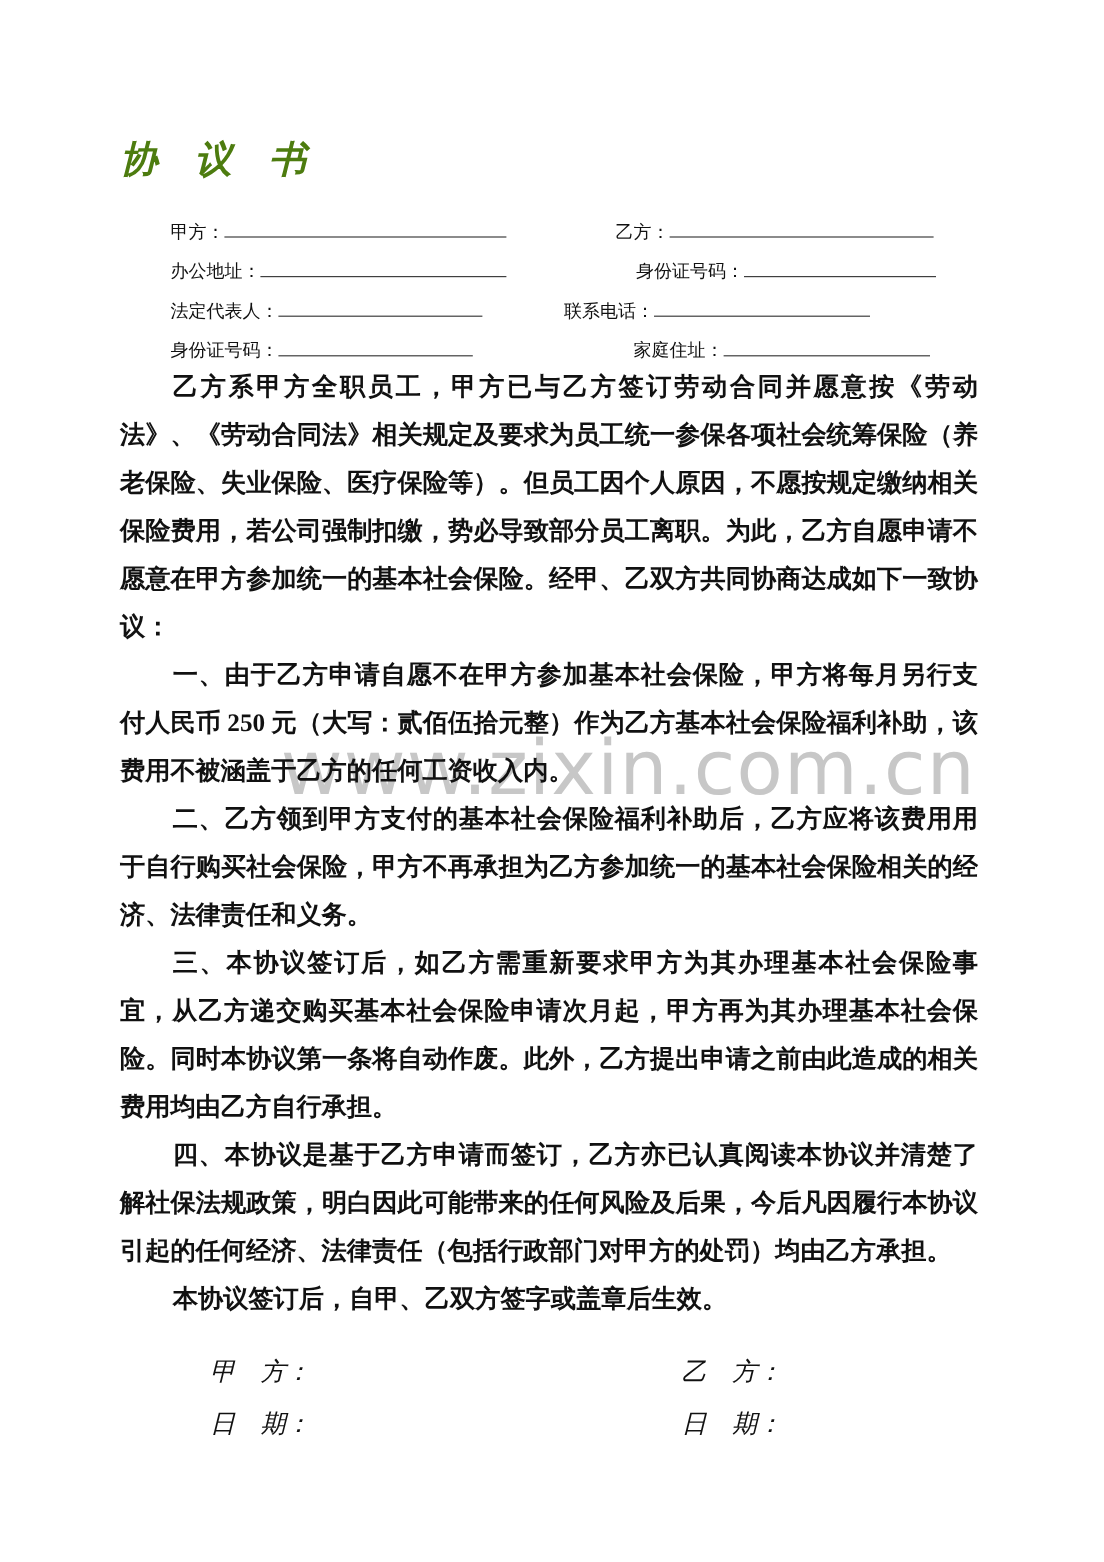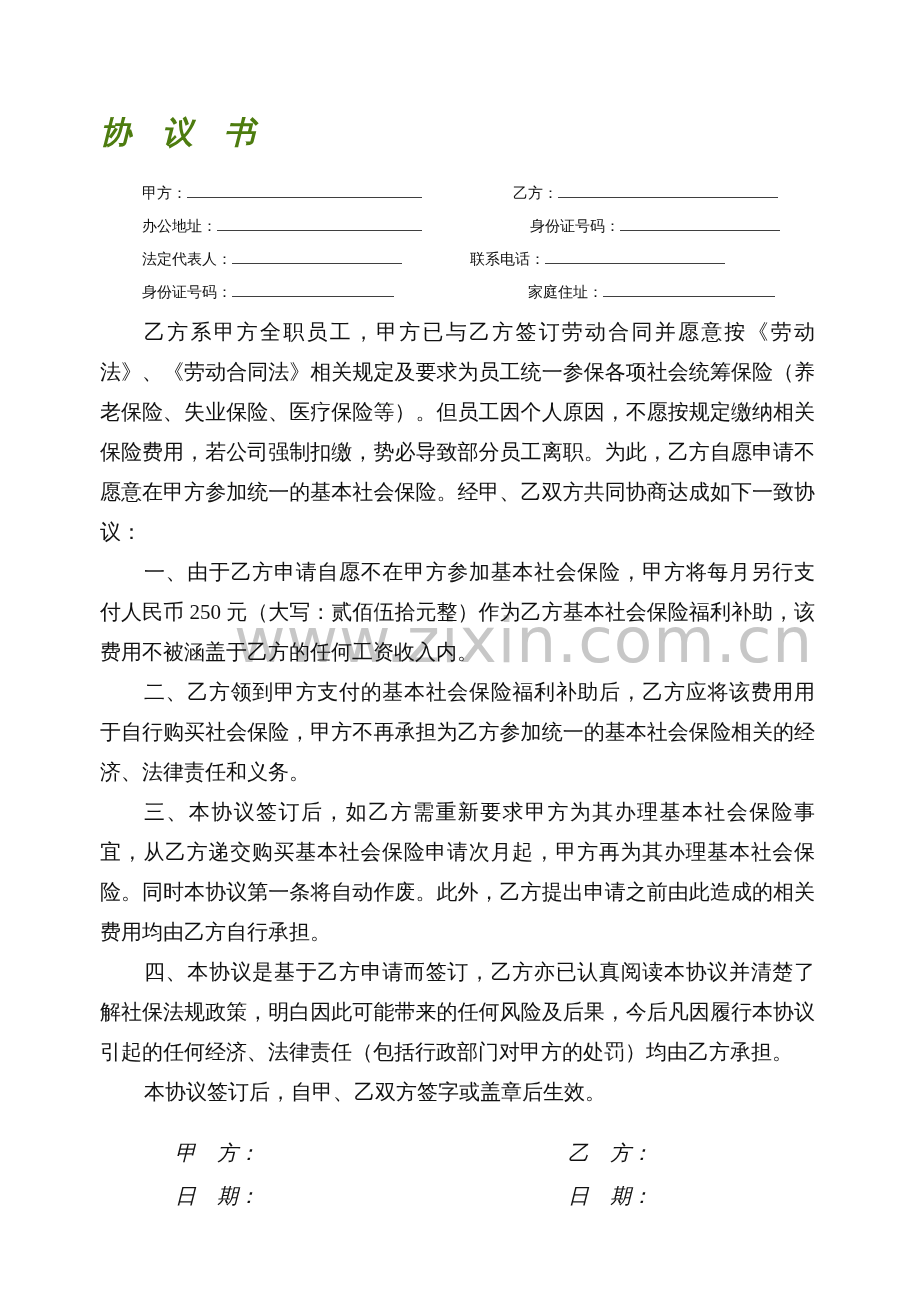--- a/index.html
+++ b/index.html
@@ -68,24 +68,24 @@
   .w-235 { width: 235px; }
   .w-220 { width: 220px; }
   .w-205 { width: 205px; }
   .w-160 { width: 160px; }
   .w-170 { width: 170px; }
   .w-180 { width: 180px; }
   .w-162 { width: 162px; }
   .w-172 { width: 172px; }
   
   .body-text {
-    margin-top: 10px;
     font-size: 21px;
     line-height: 40px;
     text-align: justify;
+    font-weight: bold;
   }
   .body-text p {
     margin: 0;
     text-indent: 44px;
   }
   
   .sigs {
     margin-top: 20px;
     font-size: 21px;
   }

